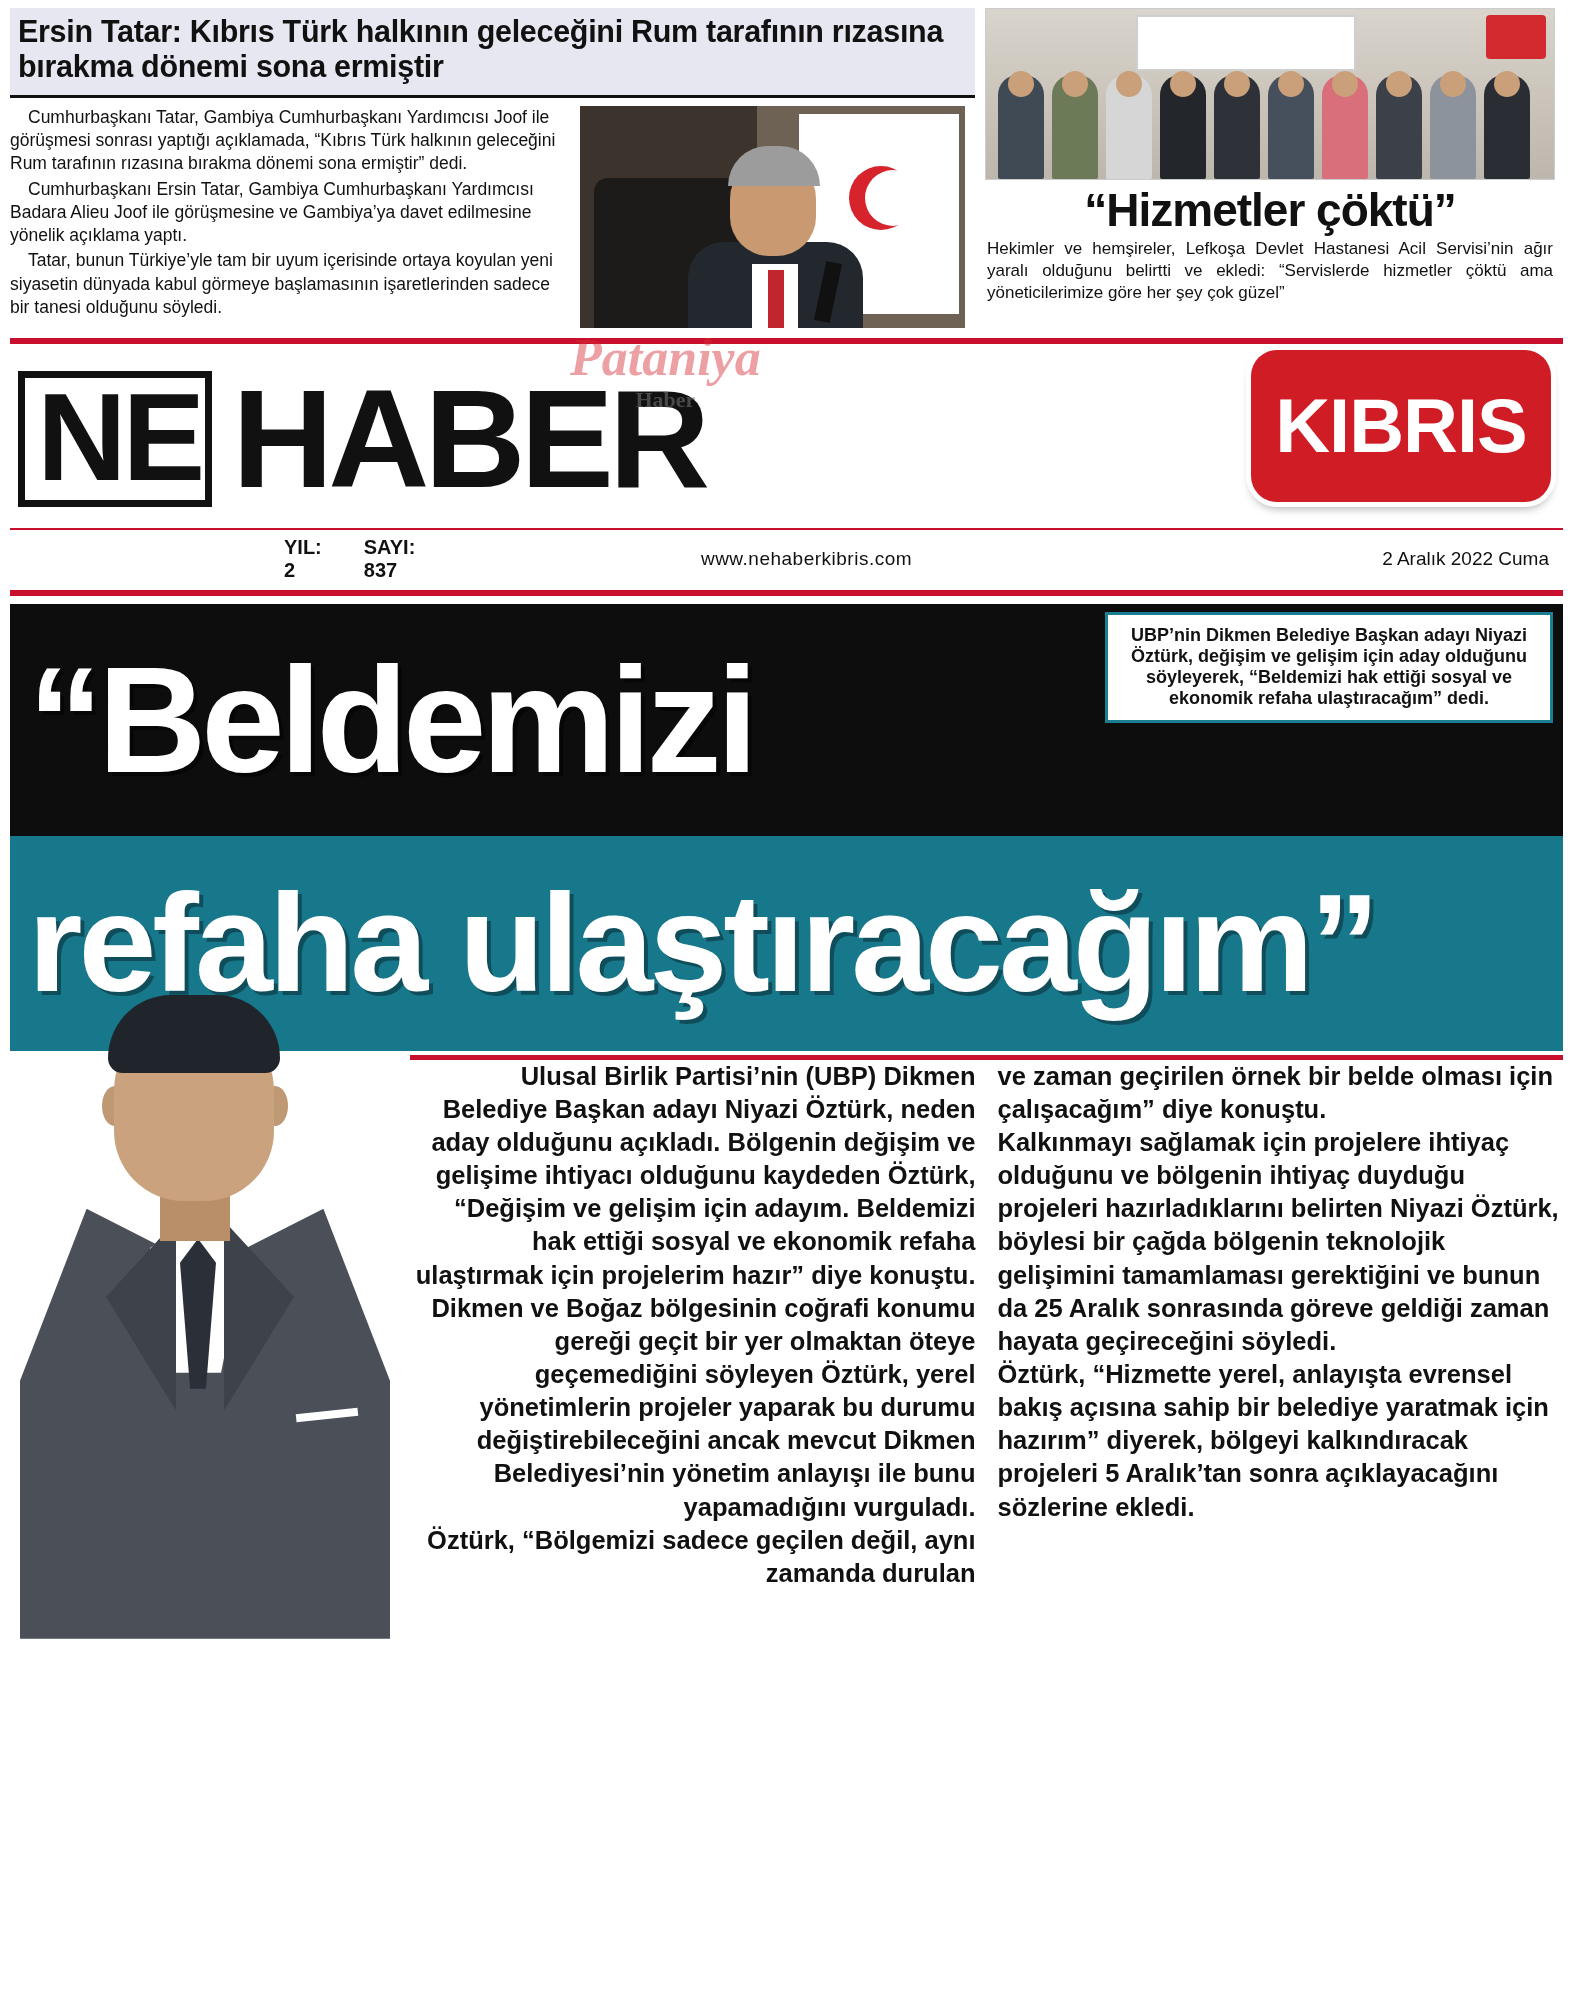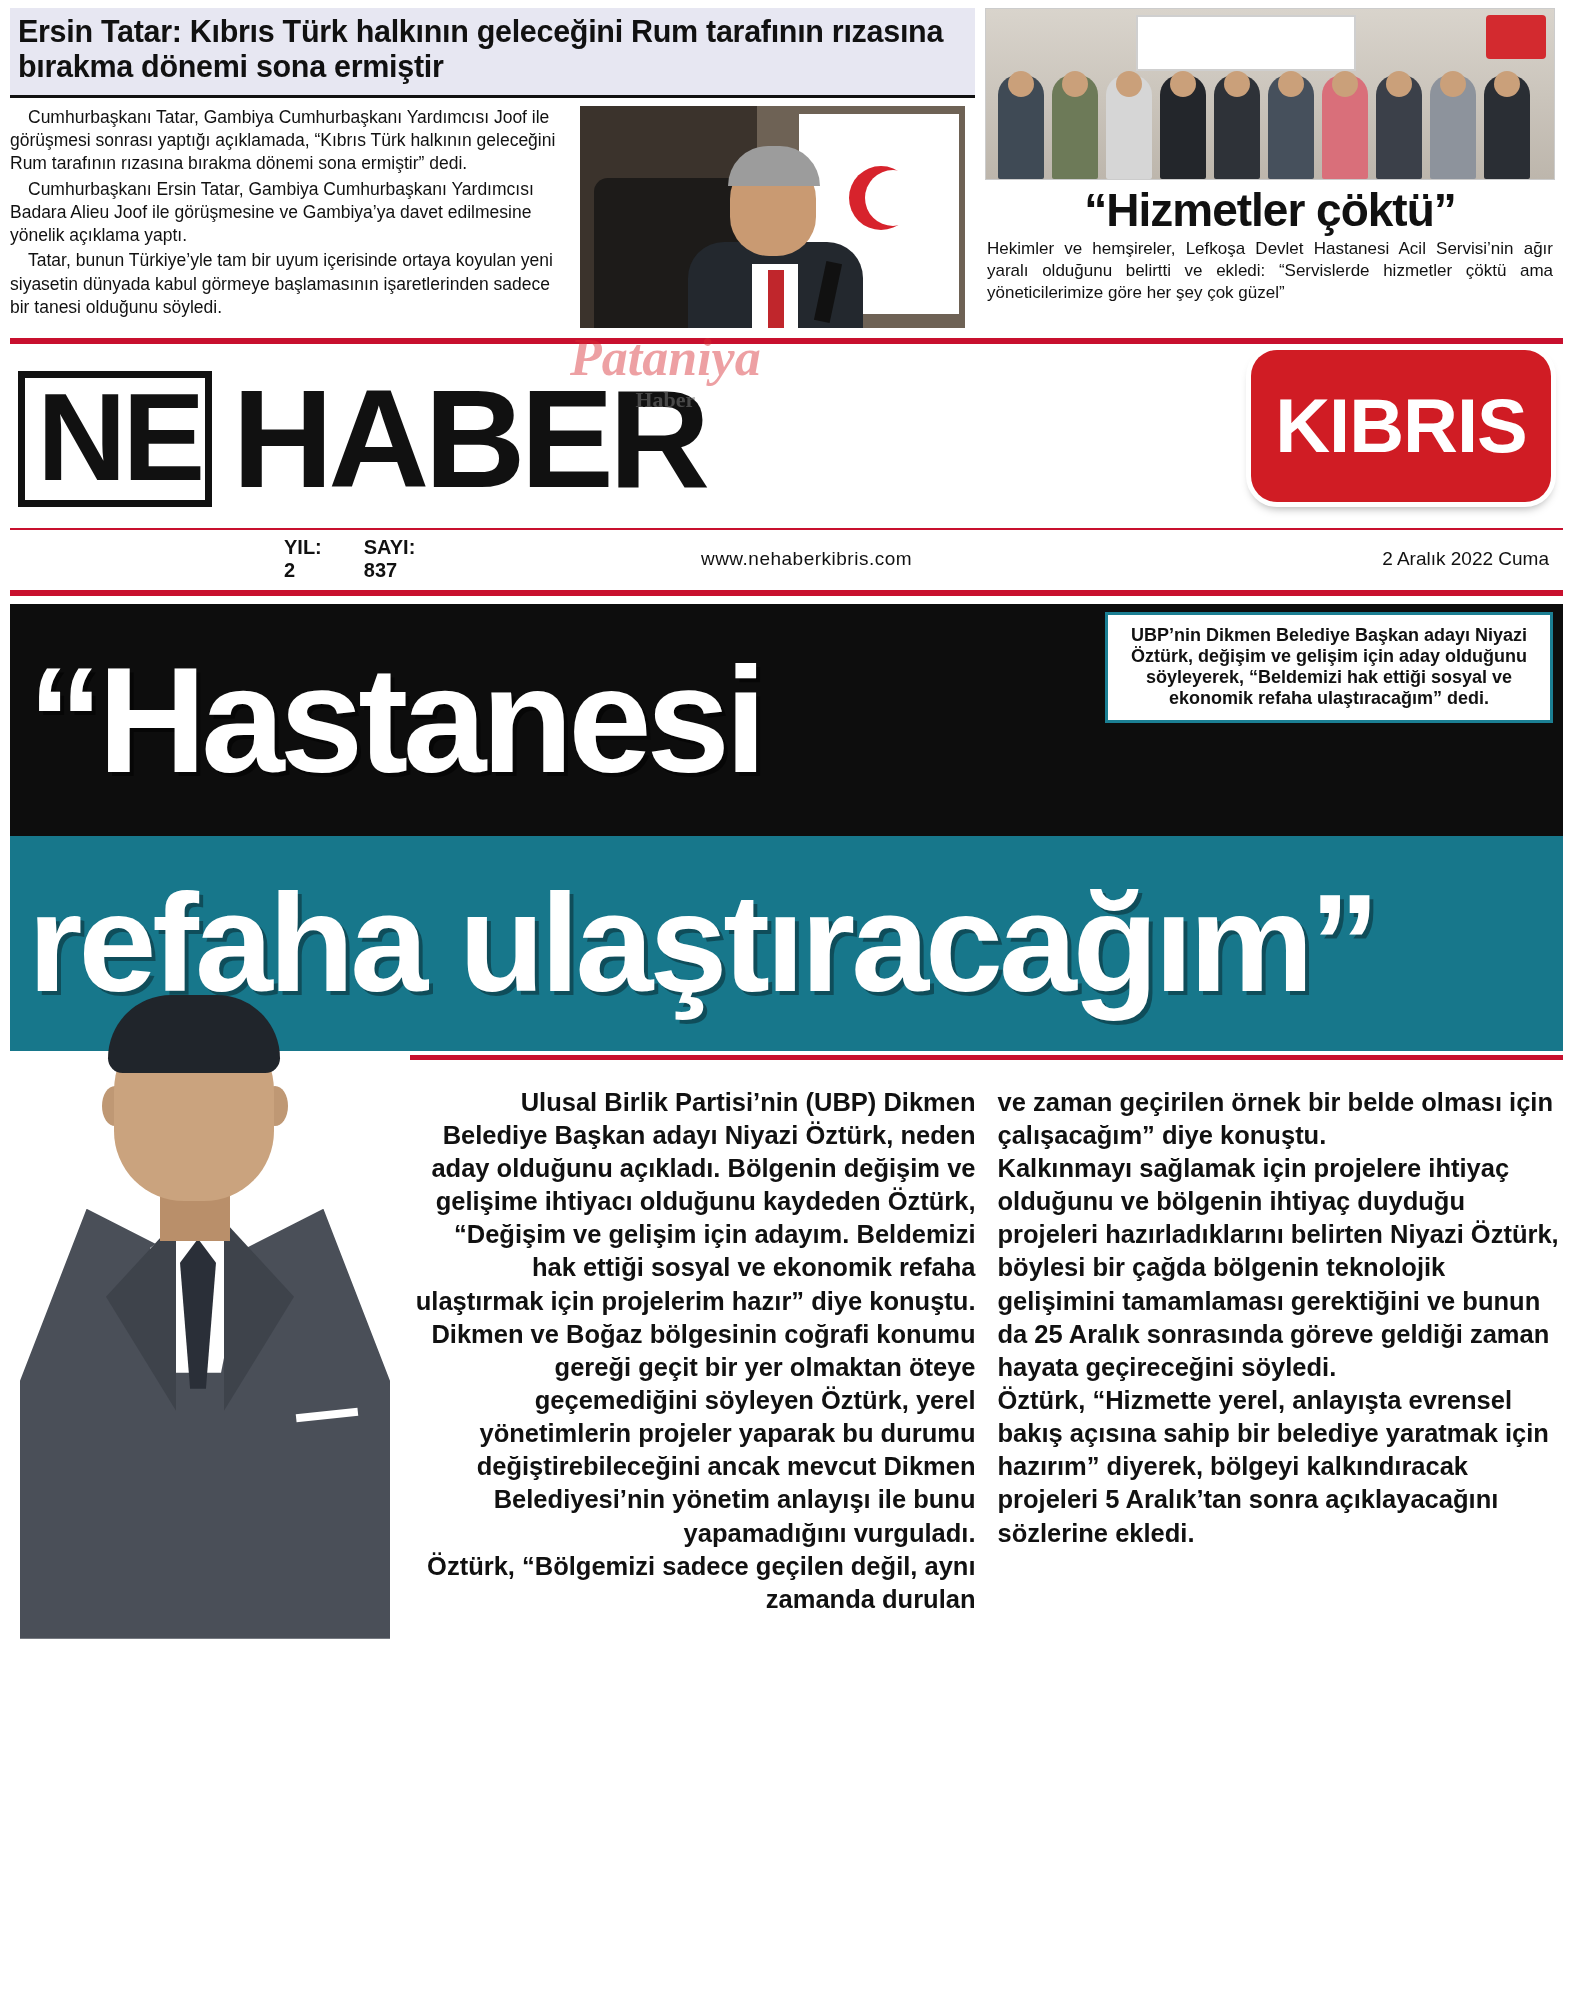--- a/index.html
+++ b/index.html
@@ -337,21 +337,21 @@
   .p-lapel-r{
     position:absolute; left:214px; top:240px; width:70px; height:190px; background:#3e434b;
     clip-path: polygon(0 0, 100% 40%, 0 100%);
   }
   .p-pocket{ position:absolute; left:286px; top:430px; width:62px; height:8px; background:#ffffff; transform:rotate(-6deg); }
 
   .bottom-text {
     flex: 1;
     display: flex;
     gap: 22px;
-    padding-top: 26px;
+    padding-top: 0;
     border-top: 5px solid #c8102e;
     margin-top: 4px;
   }
   .col {
     width: 50%;
     font-family: "Liberation Sans", sans-serif;
     font-weight: bold;
     font-size: 25.5px;
     line-height: 1.30;
     color: #111;
@@ -455,21 +455,21 @@
         <span>YIL: 2</span>
         <span>SAYI: 837</span>
       </div>
       <div class="mf-center">www.nehaberkibris.com</div>
       <div class="mf-right">2 Aralık 2022 Cuma</div>
     </div>
   </div>
 
   <div class="hero">
     <div class="hero-line1">
-      <div class="txt">“Hastanesi</div>
+      <div class="txt">“Beldemizi</div>
     </div>
     <div class="hero-callout">UBP’nin Dikmen Belediye Başkan adayı Niyazi Öztürk, değişim ve gelişim için aday olduğunu söyleyerek, “Beldemizi hak ettiği sosyal ve ekonomik refaha ulaştıracağım” dedi.</div>
     <div class="hero-line3">
       <div class="txt">refaha ulaştıracağım”</div>
     </div>
   </div>
 
   <div class="bottom">
     <div class="portrait">
       <div class="p-suit"></div>

